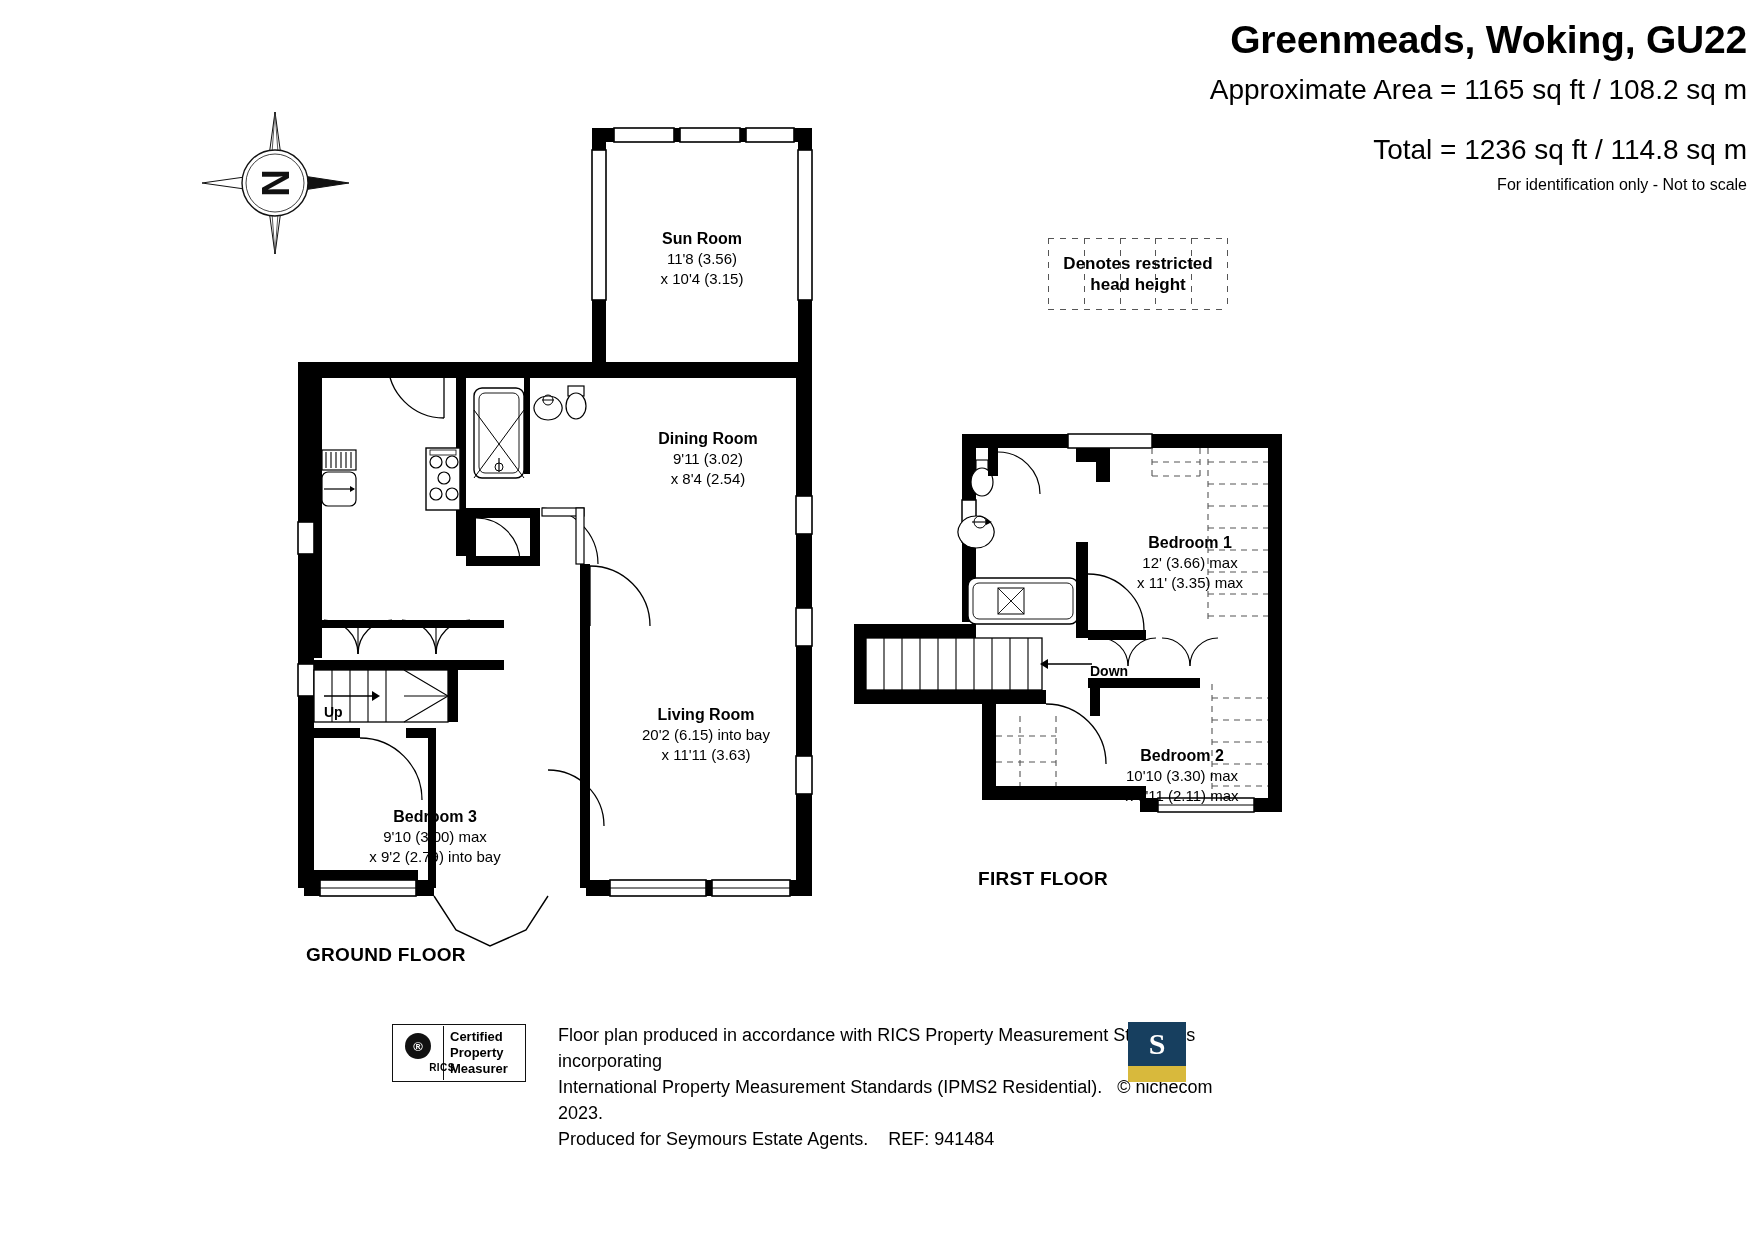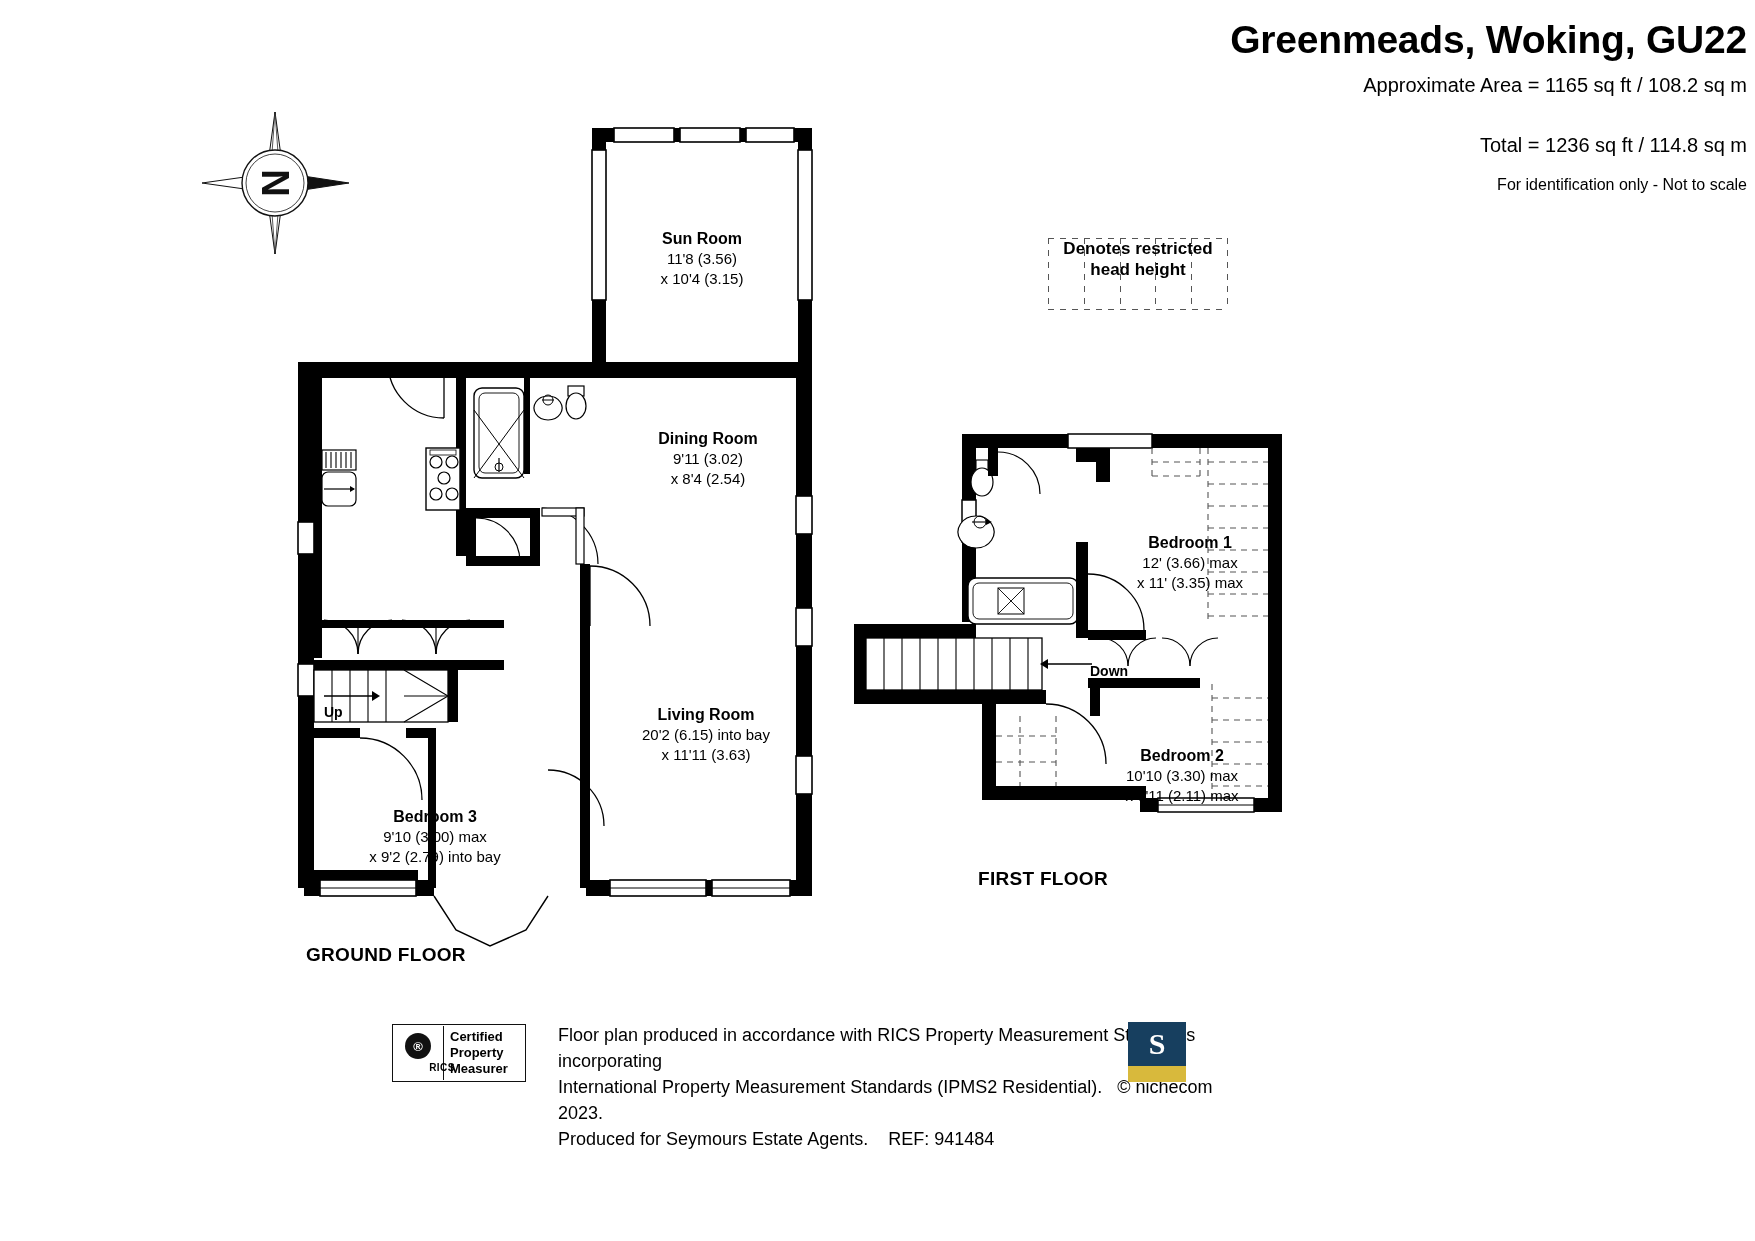--- a/index.html
+++ b/index.html
@@ -1,40 +1,40 @@
 <!DOCTYPE html>
 <html><head>
 <meta charset="utf-8">
 <style>
   html,body{margin:0;padding:0;background:#ffffff;}
   body{width:1755px;height:1241px;position:relative;font-family:"Liberation Sans",sans-serif;color:#000;overflow:hidden;}
   #canvas{position:absolute;left:0;top:0;width:1755px;height:958px;}
   .abs{position:absolute;}
   
   #title{right:8px;top:18px;font-size:39px;font-weight:bold;letter-spacing:-0.2px;white-space:nowrap;}
-  .hdr-line{right:8px;font-size:20px;white-space:nowrap;}
+  .hdr-line{right:8px;font-size:28px;white-space:nowrap;}
   #hdr1{top:74px;}
   #hdr2{top:104px;}
   #hdr3{top:134px;}
   #hdr4{right:8px;top:176px;font-size:16px;white-space:nowrap;}
   
   #legend-box{left:1048px;top:238px;width:180px;height:72px;
      background-image:
        repeating-linear-gradient(to right, #555 0 6px, transparent 6px 12px),
        repeating-linear-gradient(to right, #555 0 6px, transparent 6px 12px),
        repeating-linear-gradient(to bottom, #555 0 6px, transparent 6px 12px),
        repeating-linear-gradient(to bottom, #555 0 6px, transparent 6px 12px),
        repeating-linear-gradient(to bottom, #555 0 6px, transparent 6px 12px),
        repeating-linear-gradient(to bottom, #555 0 6px, transparent 6px 12px),
        repeating-linear-gradient(to bottom, #555 0 6px, transparent 6px 12px),
        repeating-linear-gradient(to bottom, #555 0 6px, transparent 6px 12px);
      background-size:100% 1px,100% 1px,1px 100%,1px 100%,1px 100%,1px 100%,1px 100%,1px 100%;
      background-position:0 0,0 100%,0 0,20% 0,40% 0,60% 0,80% 0,100% 0;
      background-repeat:no-repeat;
-     display:flex;align-items:flex-start;justify-content:center;text-align:center;
+     display:flex;align-items:center;justify-content:center;text-align:center;
      font-size:17px;font-weight:bold;line-height:1.25;}
   
   .floor-caption{font-size:19px;font-weight:bold;letter-spacing:0.3px;}
   #gf-caption{left:306px;top:944px;}
   #ff-caption{left:978px;top:868px;}
   
   .room{text-align:center;line-height:1.32;white-space:nowrap;}
   .room .nm{font-size:16px;font-weight:bold;}
   .room .dim{font-size:15px;}
   

